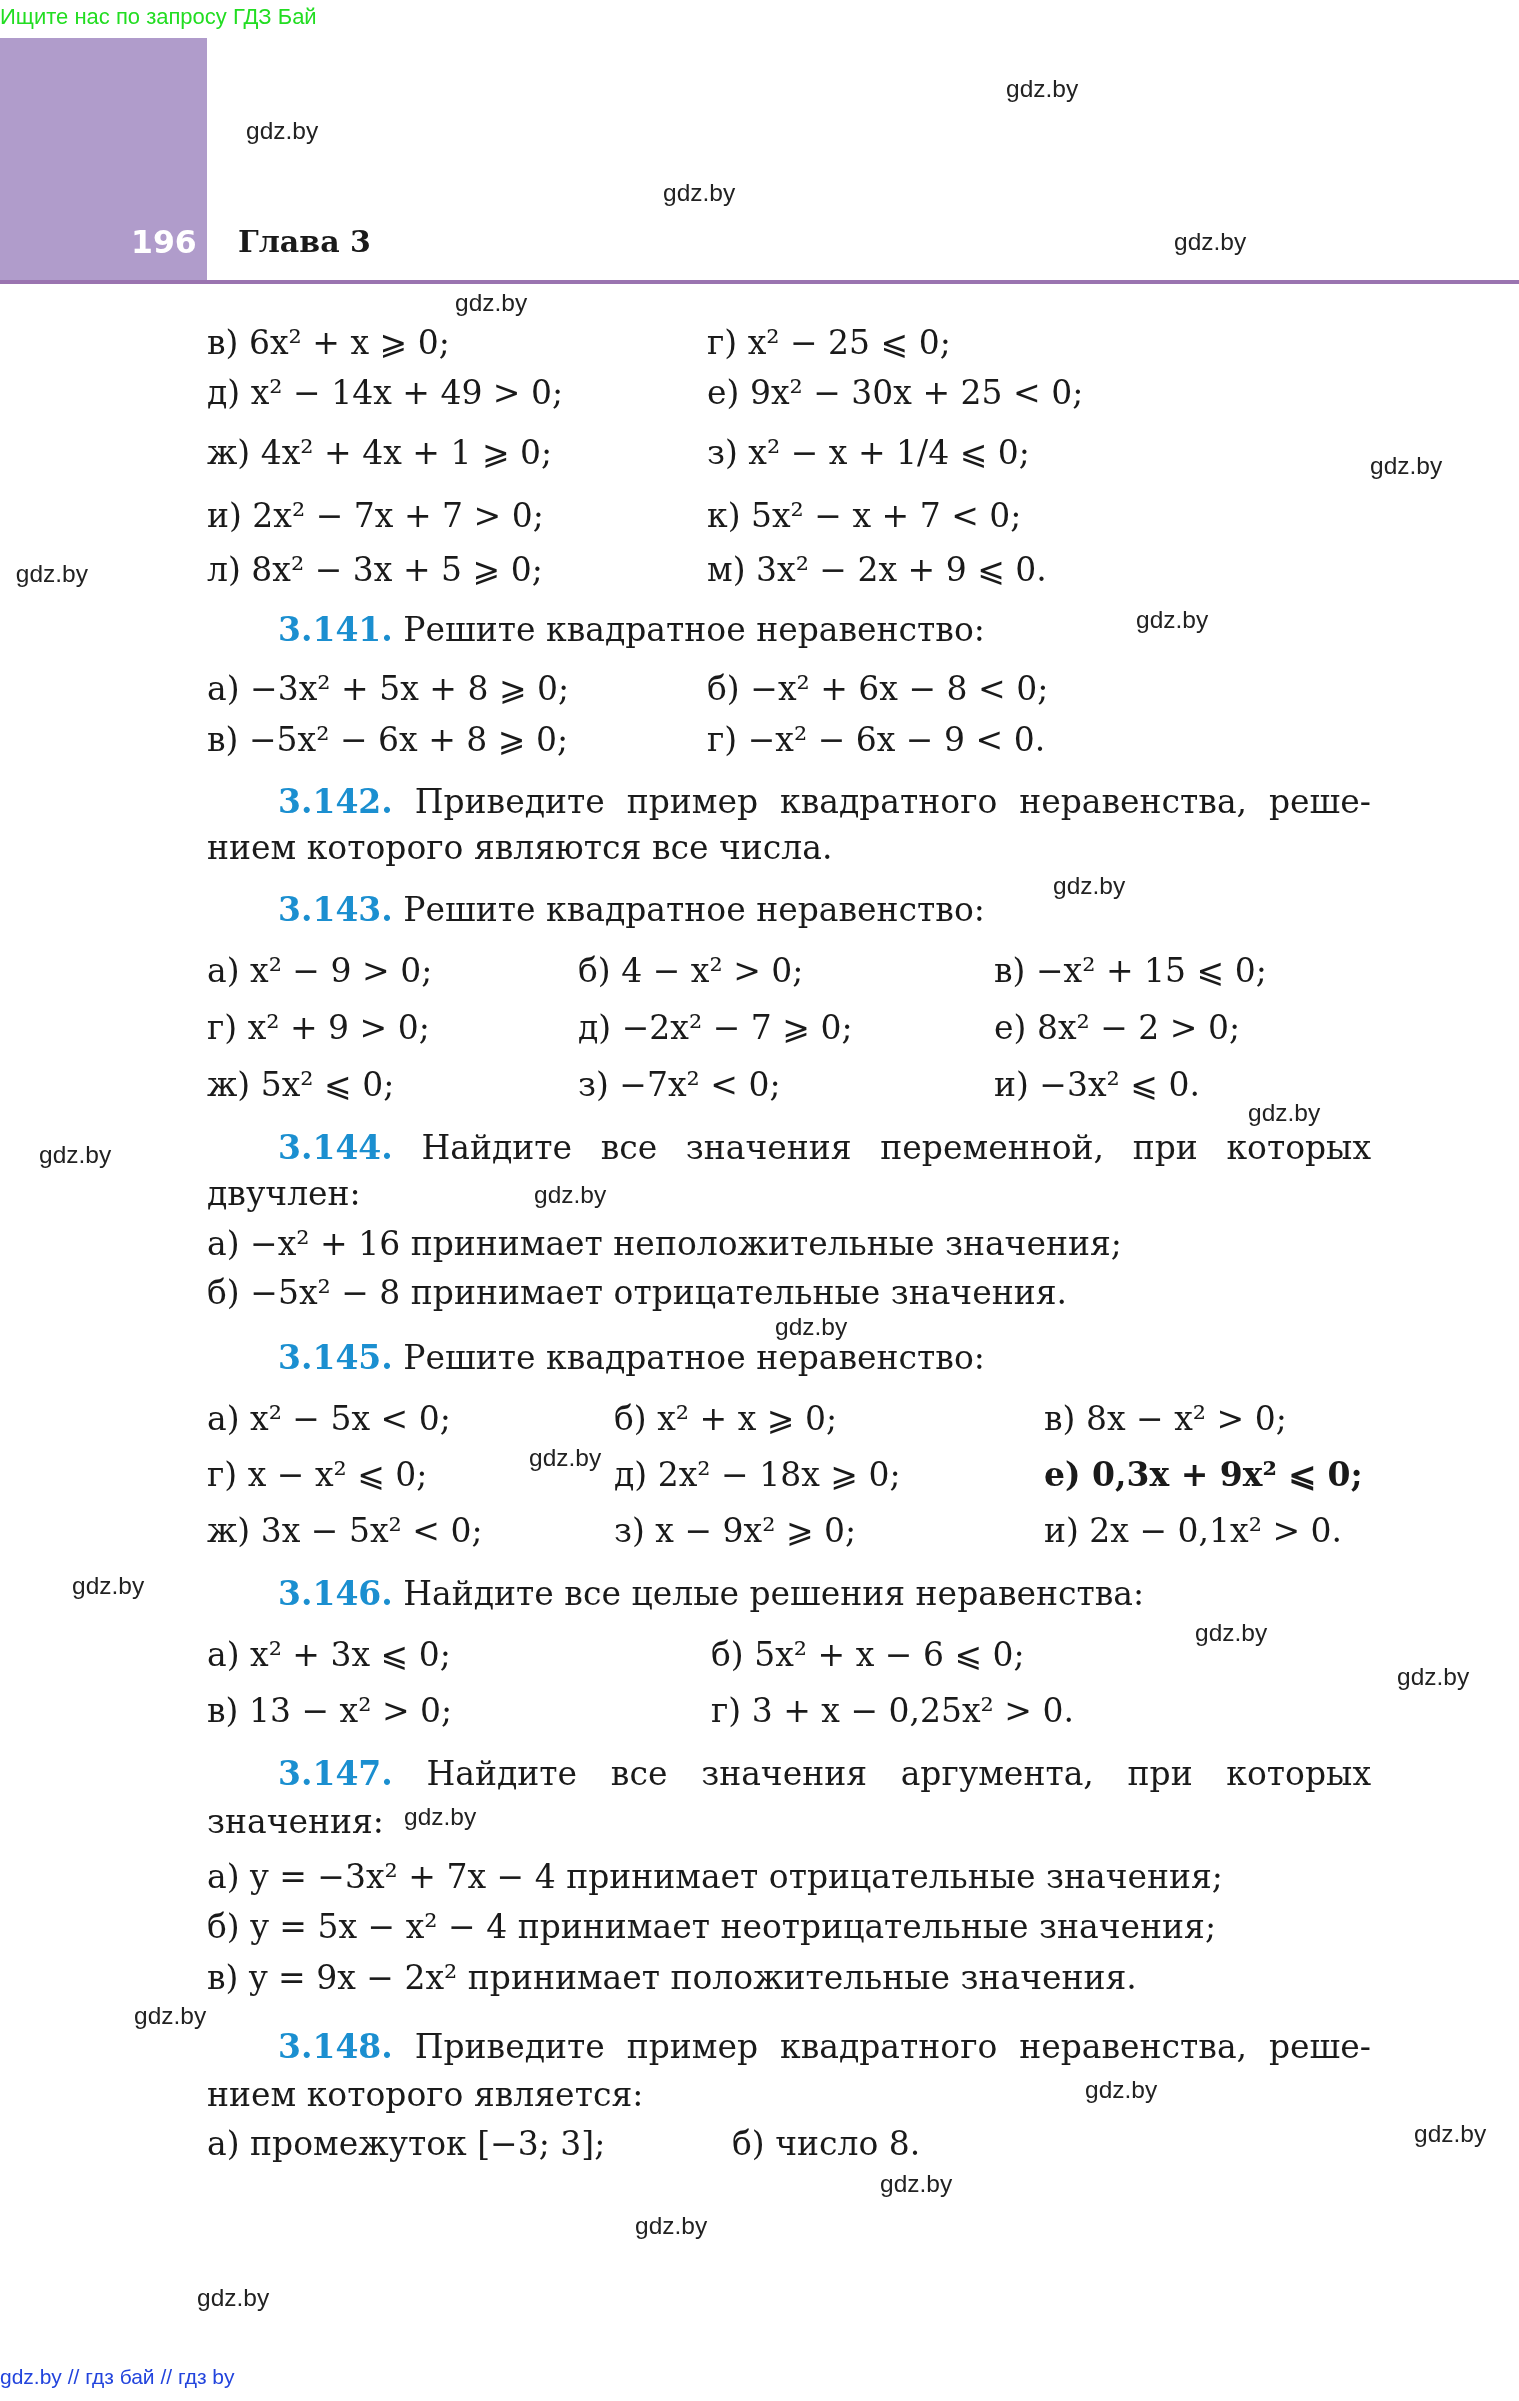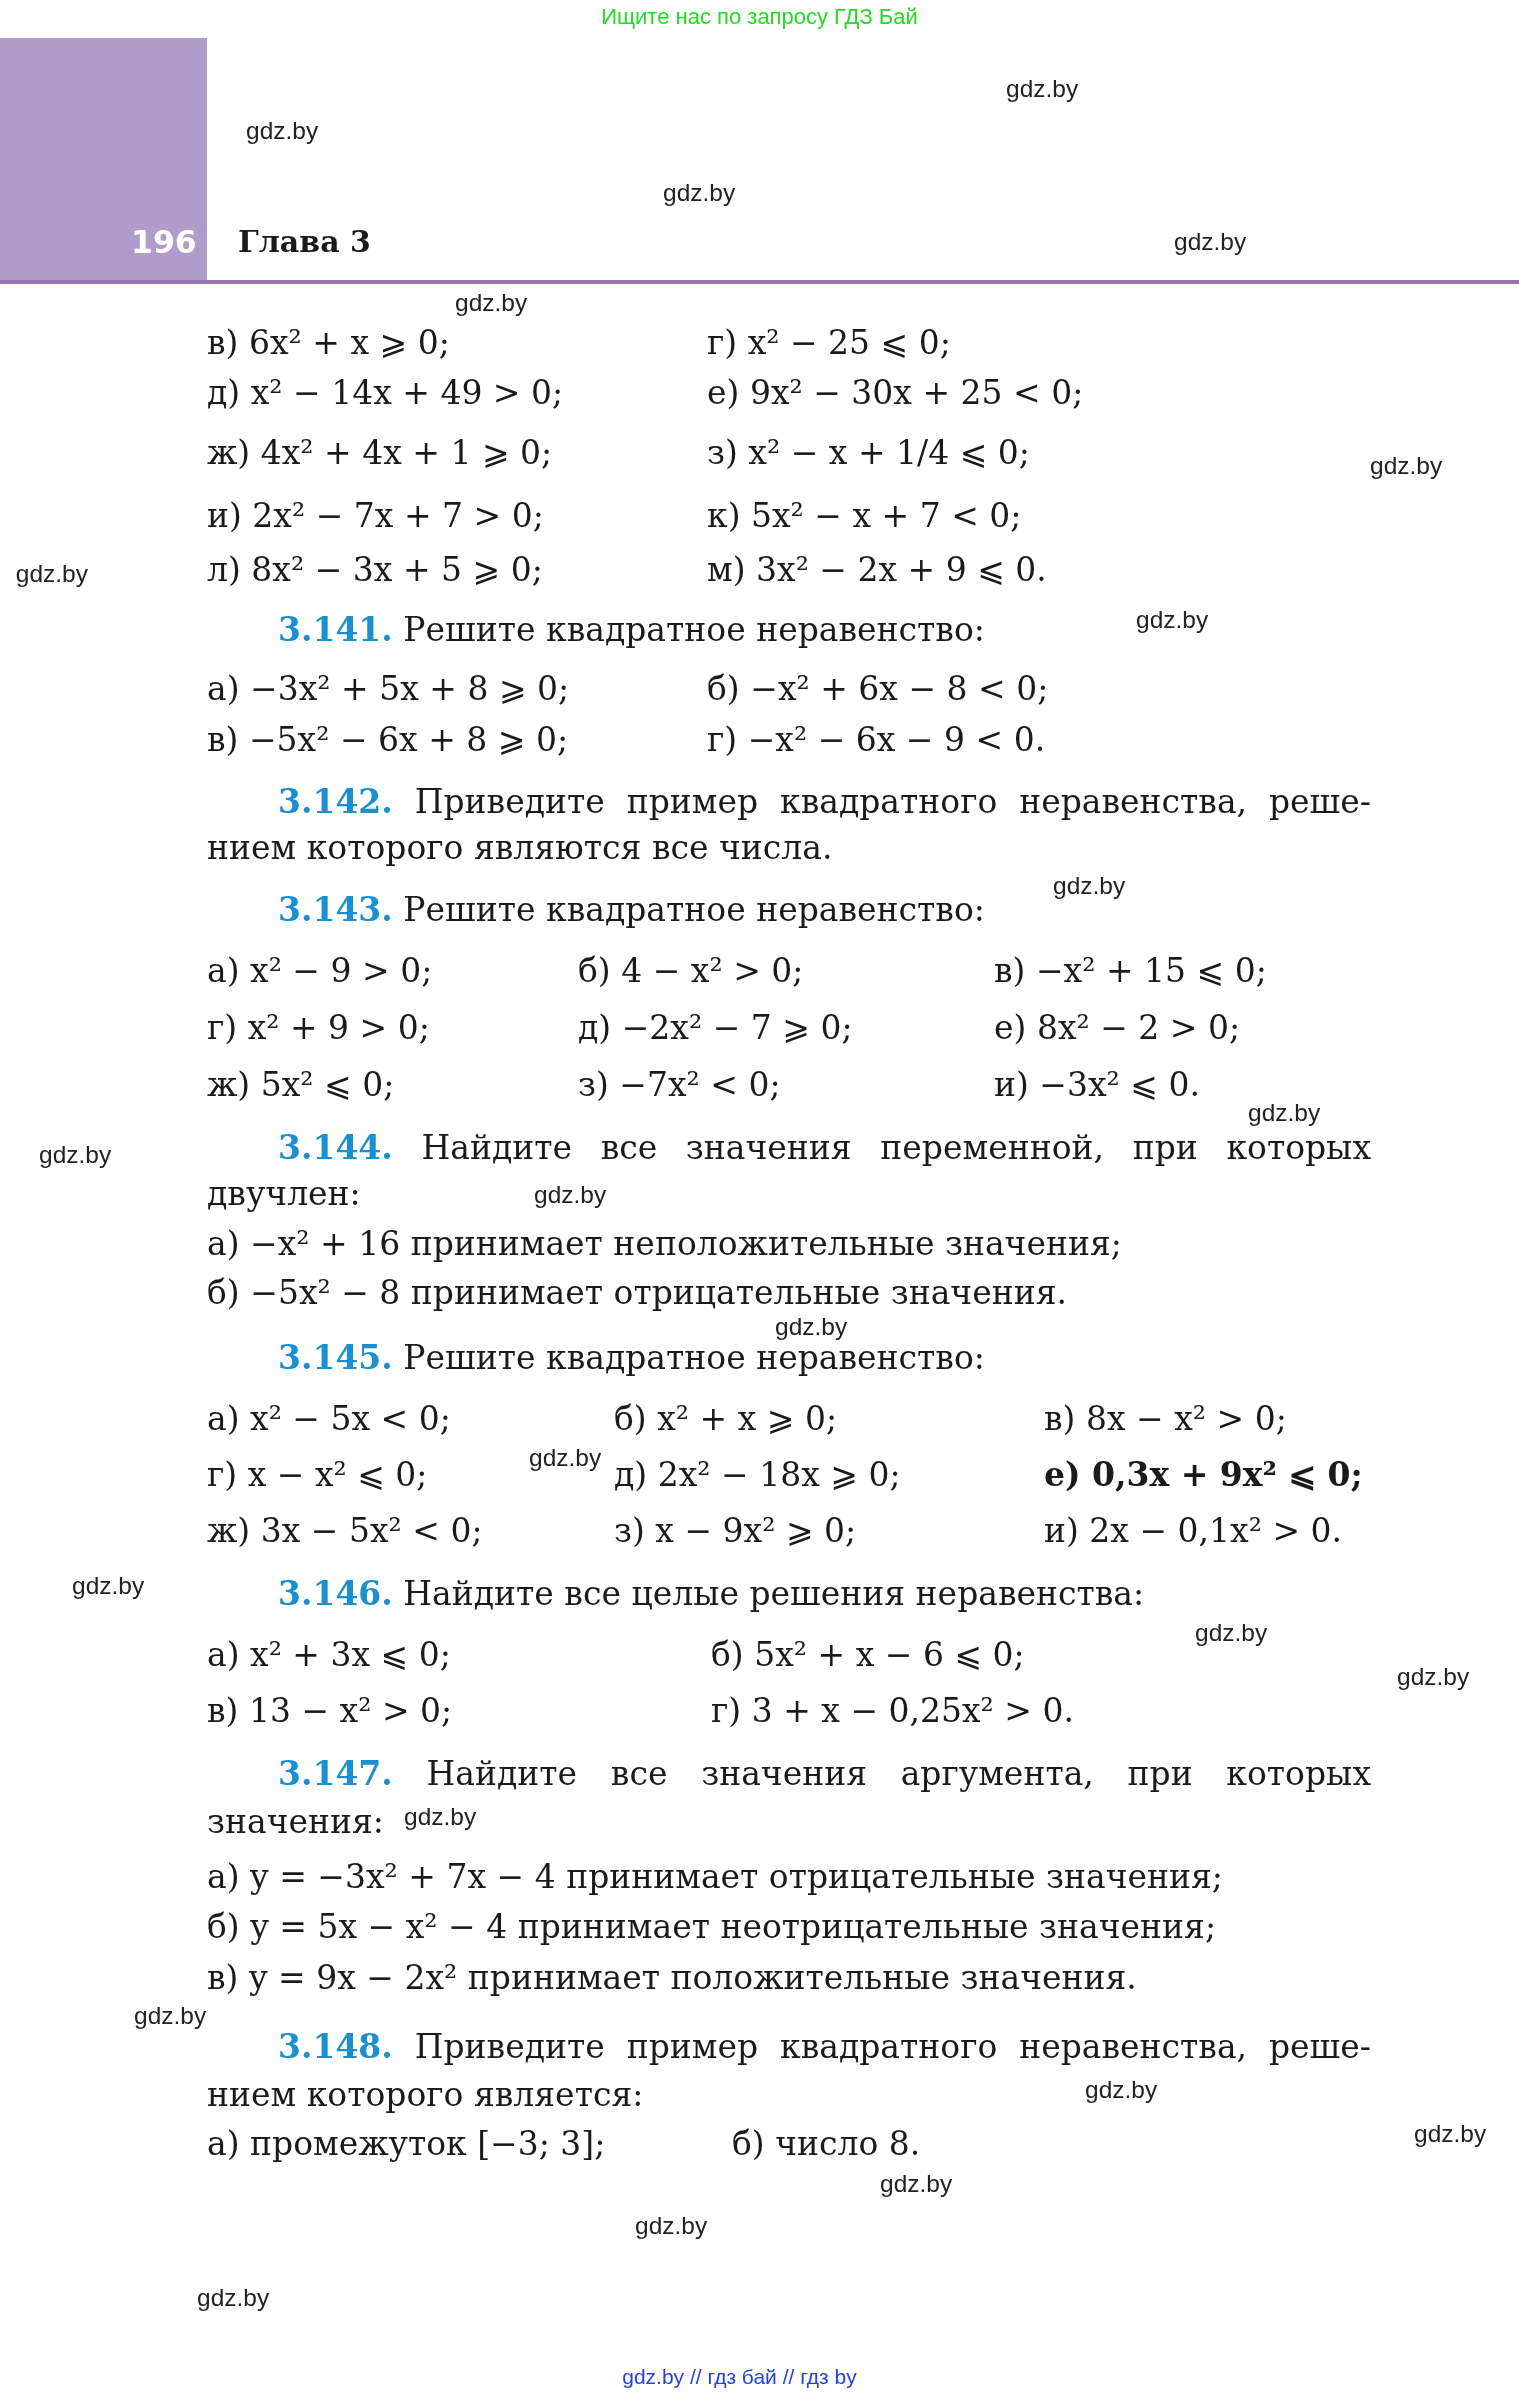--- a/index.html
+++ b/index.html
@@ -1,29 +1,29 @@
 <!DOCTYPE html>
 <html style="font-size:14px"><head>
 <meta charset="utf-8">
 <style>
   html, body { margin:0; padding:0; }
   body { width:1519px; height:2401px; position:relative; background:#ffffff; overflow:hidden;
          font-family:"DejaVu Serif","Liberation Serif",serif; color:#1a1a1a; }
-  .top-banner { position:absolute; top:3.5px; left:0; width:1519px; text-align:center;
+  .top-banner { position:absolute; top:3.5px; left:0; width:1519px; text-align:left;
                 font-family:"Liberation Sans",sans-serif; font-size:22px; color:#22dd22; }
   .purple-block { position:absolute; left:0; top:38px; width:207px; height:245px; background:#b09ccb; }
   .header-line { position:absolute; left:0; top:280px; width:1519px; height:4.4px; background:#9a74b0; }
   .page-num { position:absolute; left:131px; top:224px; font-family:"DejaVu Sans","Liberation Sans",sans-serif;
               font-weight:bold; font-size:31.5px; color:#ffffff; }
   .chapter { position:absolute; left:238px; top:224px; font-family:"DejaVu Serif",serif; font-weight:bold; font-size:30px; color:#1a1a1a; }
   .wm { position:absolute; font-family:"Liberation Sans",sans-serif; font-size:24.5px; color:#222; }
   .line { position:absolute; font-size:33px; white-space:nowrap; line-height:1; }
   .num { color:#1b8fd0; font-weight:bold; }
-  .footer { position:absolute; top:2365px; left:0; width:1405px; text-align:center;
-            font-family:"Liberation Sans",sans-serif; font-size:21px; color:#2244dd;margin-left:37px; }
+  .footer { position:absolute; top:2365px; left:0; width:1405px; text-align:left;
+            font-family:"Liberation Sans",sans-serif; font-size:21px; color:#2244dd; }
   .item { position:absolute; font-size:33px; white-space:nowrap; line-height:1; }
   .justify { text-align:justify; text-align-last:justify; width:1164px; }
 </style>
 </head>
 <body>
 
 <div class="top-banner">Ищите нас по запросу ГДЗ Бай</div>
 
 <div class="purple-block"></div>
 <div class="page-num">196</div>

